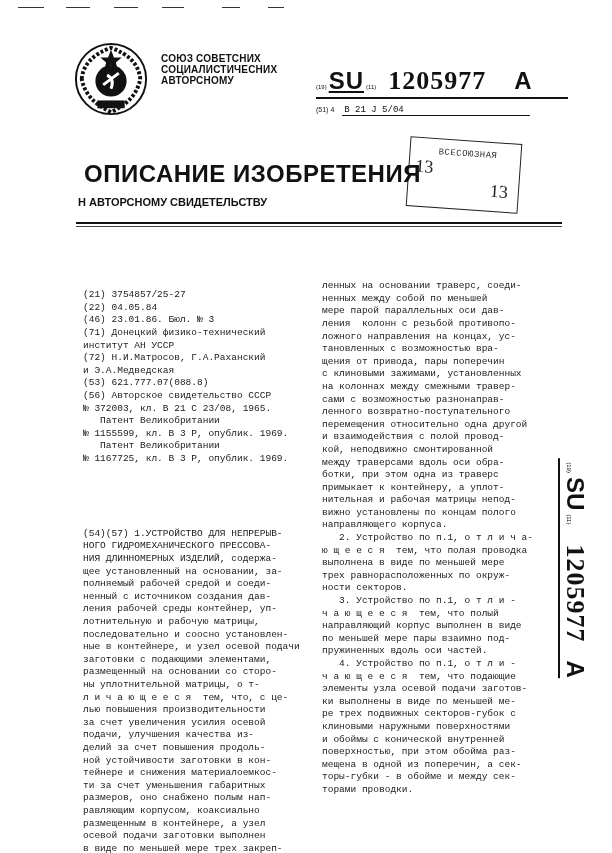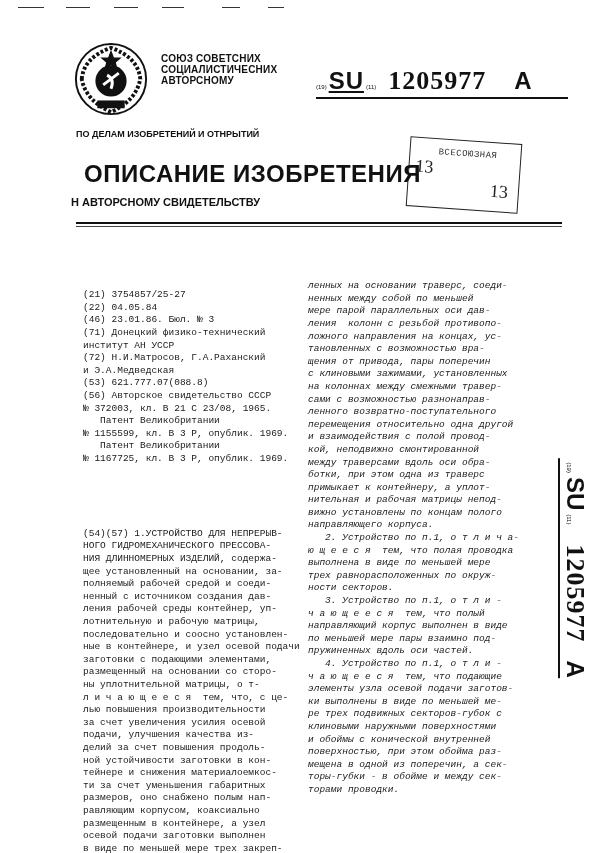--- a/index.html
+++ b/index.html
@@ -10,30 +10,30 @@
     .committee { left: 76px; top: 128px; font-family: "Liberation Sans", sans-serif; font-size: 9px; line-height: 12px; font-weight: bold; }
     .su-block { left: 316px; top: 66px; width: 252px; }
     .su-line { display: flex; align-items: baseline; border-bottom: 2px solid #111; padding-bottom: 1px; }
     .code-small { font-family: "Liberation Sans", sans-serif; font-size: 6px; margin-right: 2px; }
     .su { font-family: "Liberation Sans", sans-serif; font-size: 24px; font-weight: bold; text-decoration: underline; letter-spacing: 1px; }
     .patno { font-family: "Liberation Serif", serif; font-size: 26px; font-weight: bold; margin-left: 10px; letter-spacing: 1px; }
     .patkind { font-family: "Liberation Sans", sans-serif; font-size: 24px; font-weight: bold; margin-left: 28px; }
     .ipc-line { margin-top: 6px; display: flex; align-items: baseline; font-size: 8px; }
     .ipc-val { font-family: "Liberation Mono", monospace; font-size: 9px; border-bottom: 1.5px solid #111; width: 186px; margin-left: 6px; padding-left: 2px; }
     .title { left: 84px; top: 160px; font-family: "Liberation Sans", sans-serif; font-size: 24px; font-weight: bold; letter-spacing: 0.5px; }
-    .subtitle { left: 71px; top: 196px; font-family: "Liberation Sans", sans-serif; font-size: 11px; font-weight: bold; }
+    .subtitle { left: 78px; top: 196px; font-family: "Liberation Sans", sans-serif; font-size: 11px; font-weight: bold; }
     .rule1 { left: 76px; top: 222px; width: 486px; height: 2px; background: #111; }
     .rule2 { left: 76px; top: 226px; width: 486px; height: 1px; background: #444; }
     .stamp { left: 408px; top: 140px; width: 110px; height: 68px; border: 1px solid #222; transform: rotate(4deg); }
     .stamp-label { position: absolute; left: 28px; top: 8px; font-family: "Liberation Mono", monospace; font-size: 9px; letter-spacing: 0.5px; color: #333; }
     .stamp-n1 { position: absolute; left: 6px; top: 18px; font-family: "Liberation Serif", serif; font-size: 18px; color: #222; }
     .stamp-n2 { position: absolute; right: 10px; top: 38px; font-family: "Liberation Serif", serif; font-size: 18px; color: #222; }
     .col { font-family: "Liberation Mono", monospace; font-size: 9.5px; line-height: 12.6px; color: #1a1a1a; white-space: pre; }
     .col-left { left: 83px; top: 264px; }
-    .col-right { left: 308px; top: 255px; font-style: italic; }
+    .col-right { left: 322px; top: 255px; }
     .gap { height: 12px; }
     .side { left: 552px; top: 418px; width: 44px; height: 300px; }
     .side-inner { position: absolute; left: 50%; top: 50%; transform: translate(-50%, -50%) rotate(90deg); white-space: nowrap; display: flex; align-items: baseline; border-bottom: 2px solid #111; }
     .side-su { font-family: "Liberation Sans", sans-serif; font-size: 24px; font-weight: bold; }
     .side-no { font-family: "Liberation Serif", serif; font-size: 26px; font-weight: bold; margin-left: 16px; letter-spacing: 1px; }
     .side-kind { font-family: "Liberation Sans", sans-serif; font-size: 24px; font-weight: bold; margin-left: 18px; }
     .side-code { font-family: "Liberation Sans", sans-serif; font-size: 6px; margin: 0 4px; }
     .dash { height: 1px; background: #333; top: 7px; }
   </style>
 </head>
@@ -55,30 +55,33 @@
   <rect x="26" y="62" width="28" height="8" fill="#111"></rect>
 </svg>
 
 <div class="abs ussr">
   <div>СОЮЗ СОВЕТСНИХ</div>
   <div>СОЦИАЛИСТИЧЕСНИХ</div>
   <div>АВТОРСНОМУ</div>
 </div>
 
 <div class="abs committee">
-  <div>ПО ДЕЛАМ ИЗОБРЕТЕНИЙ И ОТНРЫТИЙ</div>
 </div>
 
 <div class="abs su-block">
   <div class="su-line">
     <span class="code-small">(19)</span>
     <span class="su">SU</span>
     <span class="code-small" style="margin-left:2px">(11)</span>
     <span class="patno">1205977</span>
     <span class="patkind">A</span>
+  </div>
+  <div class="ipc-line">
+    <span class="code-small" style="font-size:7px">(51) 4</span>
+    <span class="ipc-val">B 21 J 5/04</span>
   </div>
 </div>
 
 <div class="abs stamp">
   <span class="stamp-label">ВСЕСОЮЗНАЯ</span>
   <span class="stamp-n1">13</span>
   <span class="stamp-n2">13</span>
 </div>
 
 <div class="abs title">ОПИСАНИЕ ИЗОБРЕТЕНИЯ</div>

